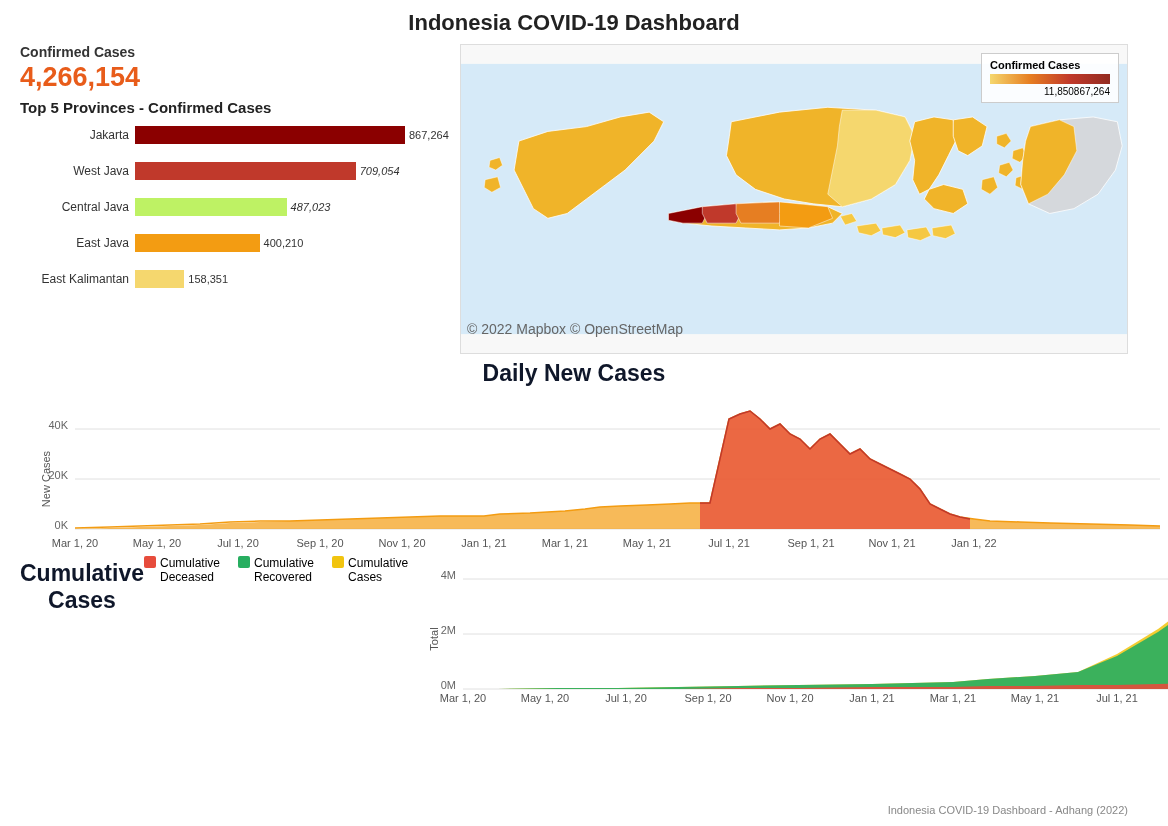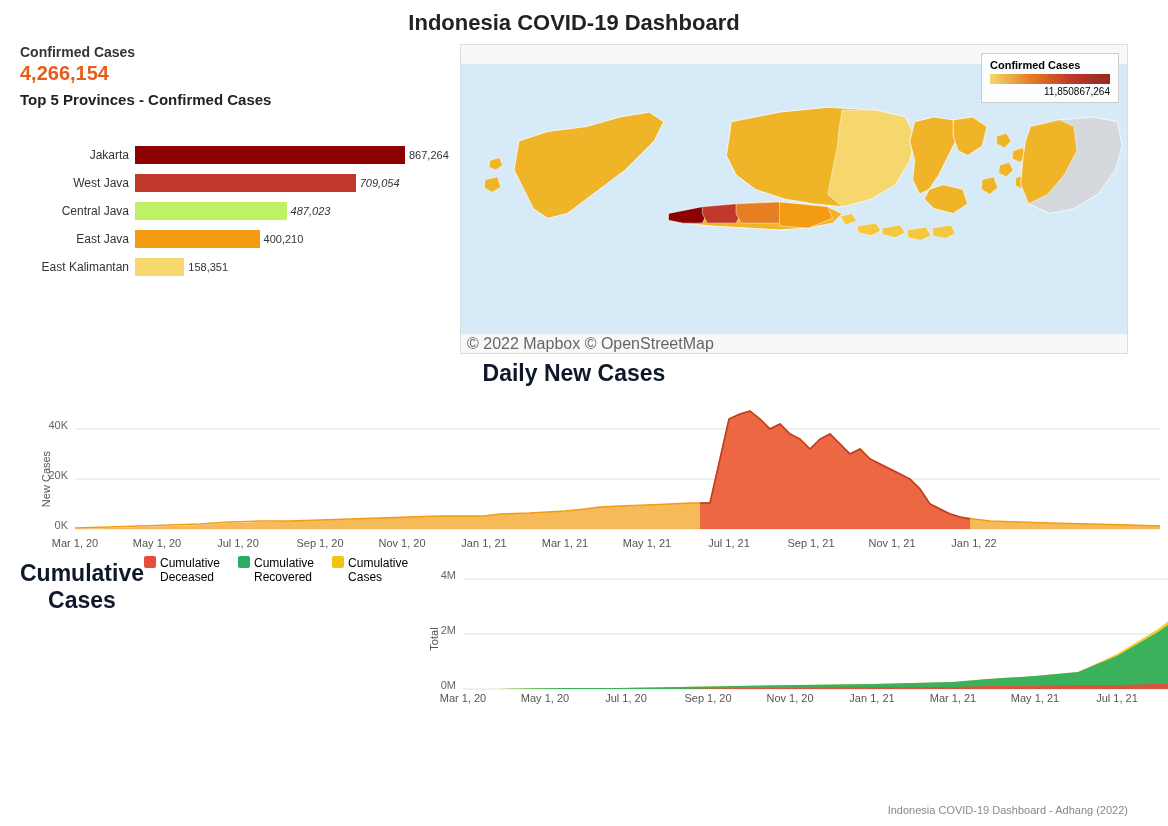--- a/index.html
+++ b/index.html
@@ -52,38 +52,37 @@
       flex: 1;
     }
 
     .stat-label {
       font-size: 14px;
       color: #333;
       font-weight: 600;
     }
 
     .stat-value {
-      font-size: 20px;
+      font-size: 27px;
       font-weight: bold;
       color: #e85c1a;
       margin-top: 2px;
     }
 
     .bar-chart-title {
       font-size: 15px;
       font-weight: bold;
       color: #222;
       margin-bottom: 8px;
     }
 
     .bar-chart {
       display: flex;
       flex-direction: column;
-      gap: 6px;
-      margin-top: 28px;
+      gap: 14px;
     }
 
     .bar-row {
       display: flex;
       align-items: center;
       height: 22px;
     }
 
     .bar-label {
       width: 115px;
@@ -151,23 +150,23 @@
     }
 
     .legend-labels {
       display: flex;
       justify-content: flex-end;
       font-size: 10px;
     }
 
     .map-attribution {
       position: absolute;
-      bottom: 0;
+      bottom: 16px;
       left: 6px;
-      font-size: 16px;
+      font-size: 14px;
       color: #666;
     }
 
     .chart-title {
       text-align: center;
       font-size: 23px;
       font-weight: bold;
       color: #0f172a;
       margin: 6px 0 2px;
     }

